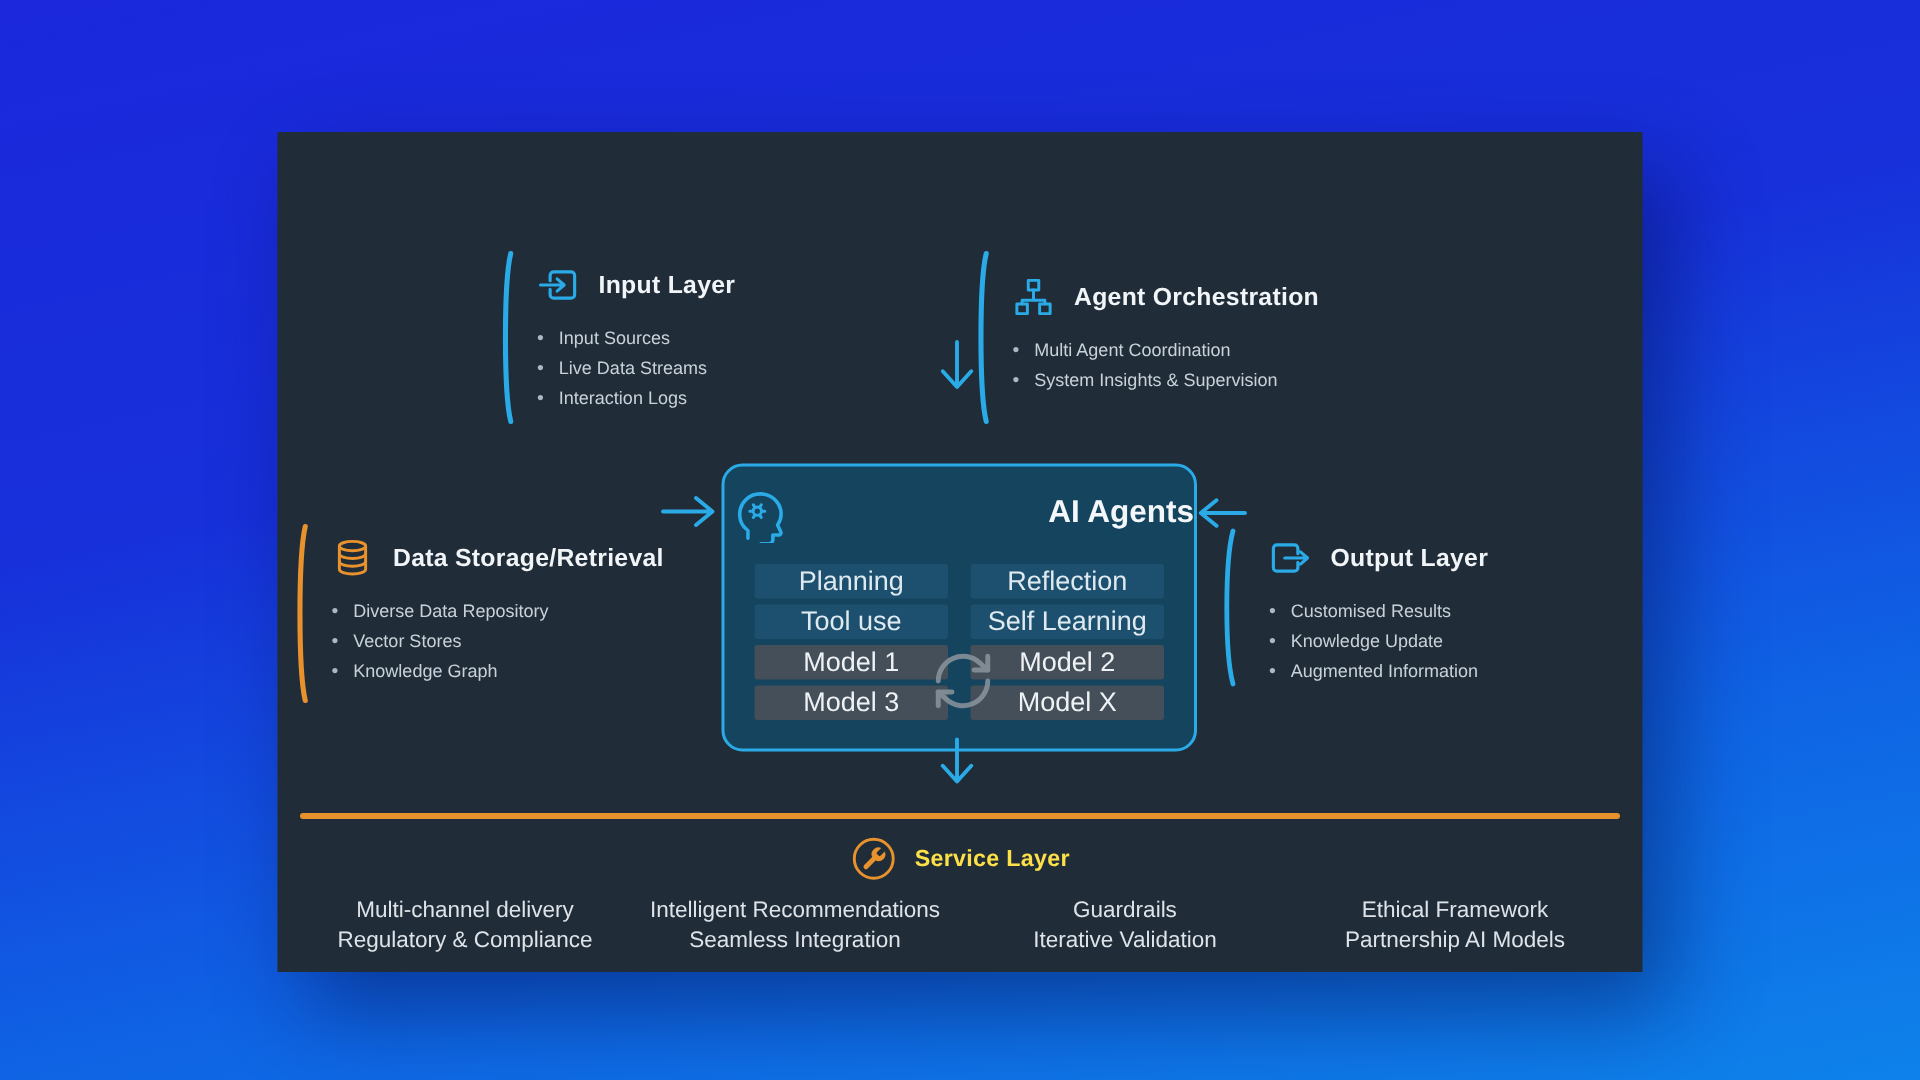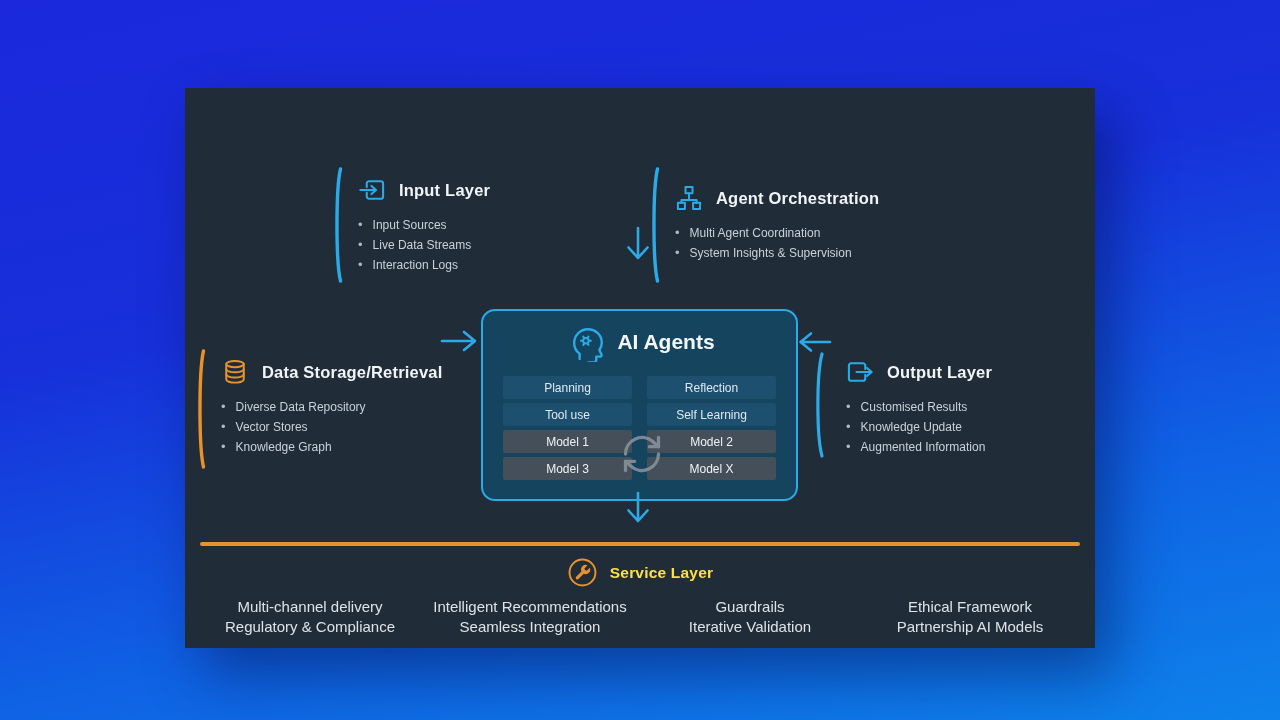--- a/index.html
+++ b/index.html
@@ -29,29 +29,29 @@
   .sec-title { font-size:16.5px; font-weight:bold; color:#f2f5f8; letter-spacing:.2px; }
   .bullets { margin-top:11px; }
   .bullet-row { display:flex; align-items:center; gap:10px; height:20px; }
   .dot { color:#aeb8c1; font-size:13px; line-height:20px; }
   .bullet-text { color:#c9d2d9; font-size:12px; }
 
   .ai-box {
     position:absolute; left:296px; top:221px; width:317px; height:192px;
     background:#15445f; border:2px solid #2aabe8; border-radius:14px;
   }
-  .ai-header { display:flex; align-items:center; justify-content:center; gap:13px; margin-top:11px; }
+  .ai-header { display:flex; align-items:center; justify-content:space-between; gap:13px; margin-top:11px; }
   .ai-title { font-size:21px; font-weight:bold; color:#f4f7f9; }
   .pill-grid {
     display:grid; grid-template-columns:1fr 1fr; column-gap:15px; row-gap:4px;
     margin:14px 20px 0 20px;
   }
   .pill {
     height:23px; display:flex; align-items:center; justify-content:center;
-    font-size:12px; color:#dfe9f0; border-radius:2px; background:#1c506e;
+    font-size:18px; color:#dfe9f0; border-radius:2px; background:#1c506e;
   }
   .pill.model { background:#454f59; color:#eef2f5; }
   .refresh-wrap { position:absolute; left:137px; top:121px; width:44px; height:48px; opacity:.85; }
 
   .service-line {
     position:absolute; left:15px; top:454px; width:880px; height:4px;
     background:#e8922e; border-radius:3px;
   }
   .service-header {
     position:absolute; left:0; top:469px; width:100%;

